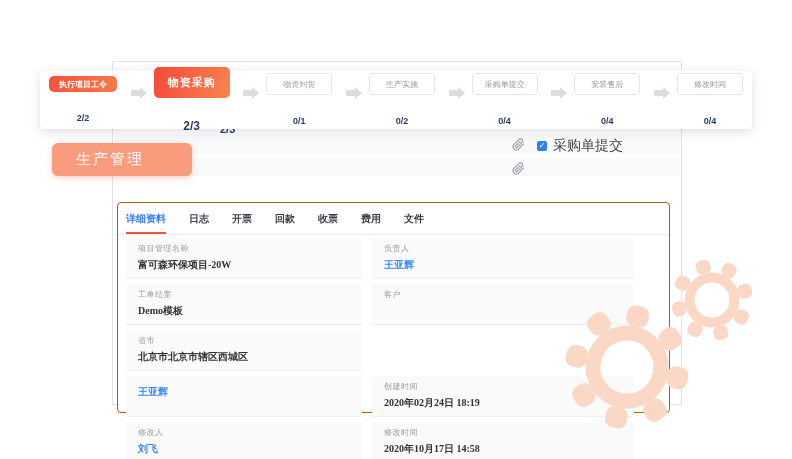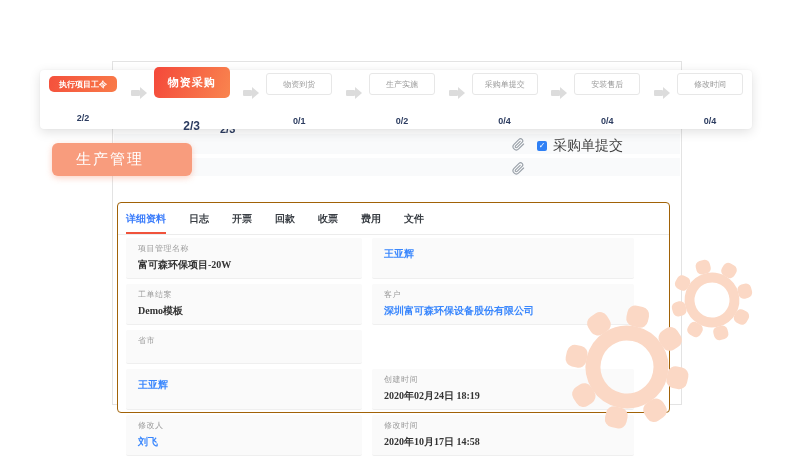--- a/index.html
+++ b/index.html
@@ -136,34 +136,35 @@
       <span class="tab">费用</span>
       <span class="tab">文件</span>
     </div>
 
     <div class="fields">
       <div class="field">
         <div class="f-label">项目管理名称</div>
         <div class="f-value">富可森环保项目-20W</div>
       </div>
       <div class="field">
+        <div class="f-label">负责人</div>
         <div class="f-value link">王亚辉</div>
       </div>
 
       <div class="field">
         <div class="f-label">工单结案</div>
         <div class="f-value">Demo模板</div>
       </div>
       <div class="field">
         <div class="f-label">客户</div>
-        <div class="f-value link">深圳富可森环保设备股份有限公司</div>
       </div>
 
       <div class="field">
         <div class="f-label">省市</div>
+        <div class="f-value">北京市北京市辖区西城区</div>
       </div>
       <div class="field empty"></div>
 
       <div class="field">
         <div class="f-value link">王亚辉</div>
       </div>
       <div class="field">
         <div class="f-label">创建时间</div>
         <div class="f-value">2020年02月24日 18:19</div>
       </div>

